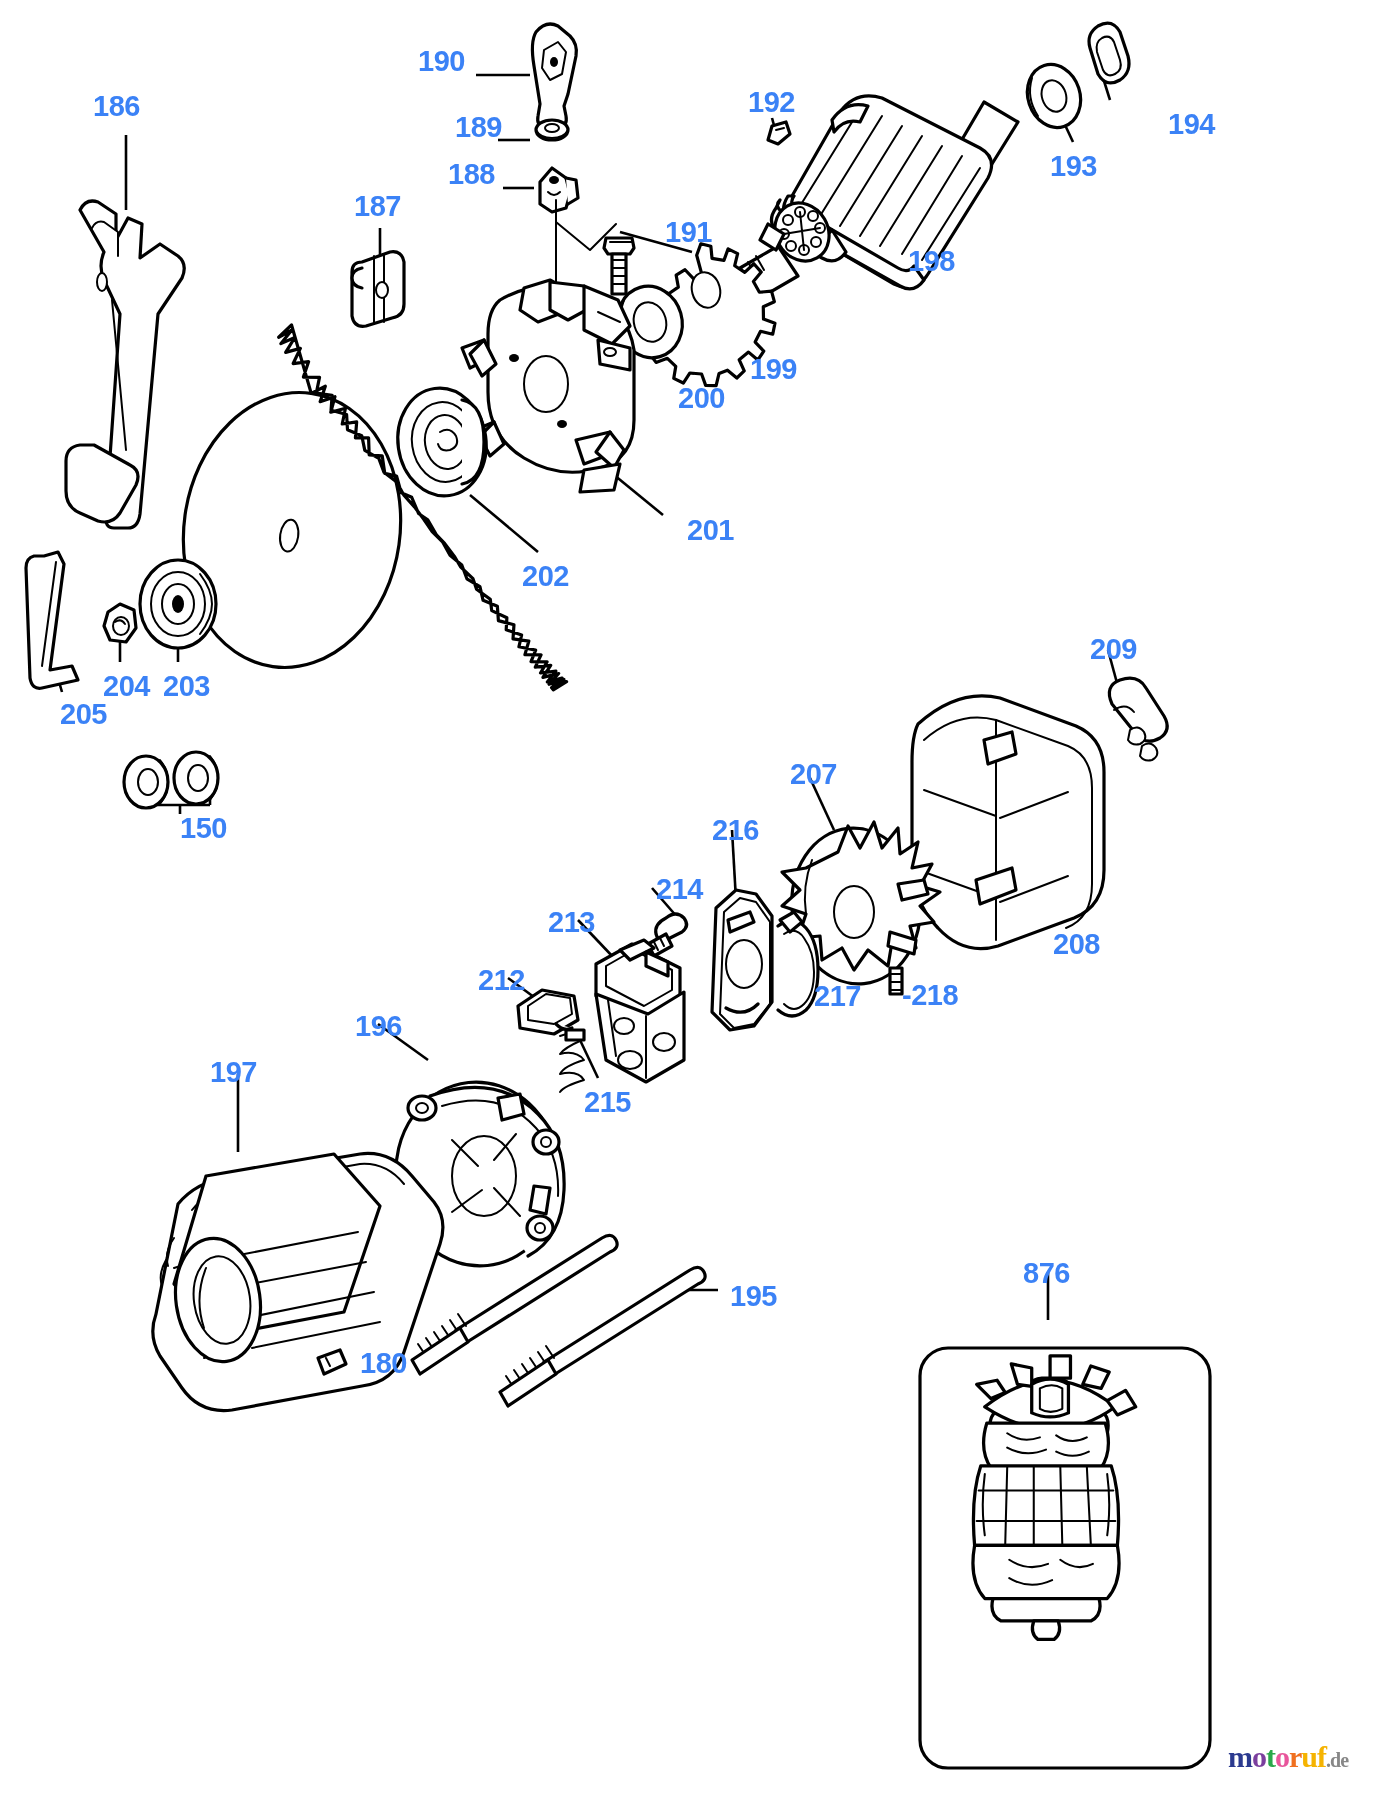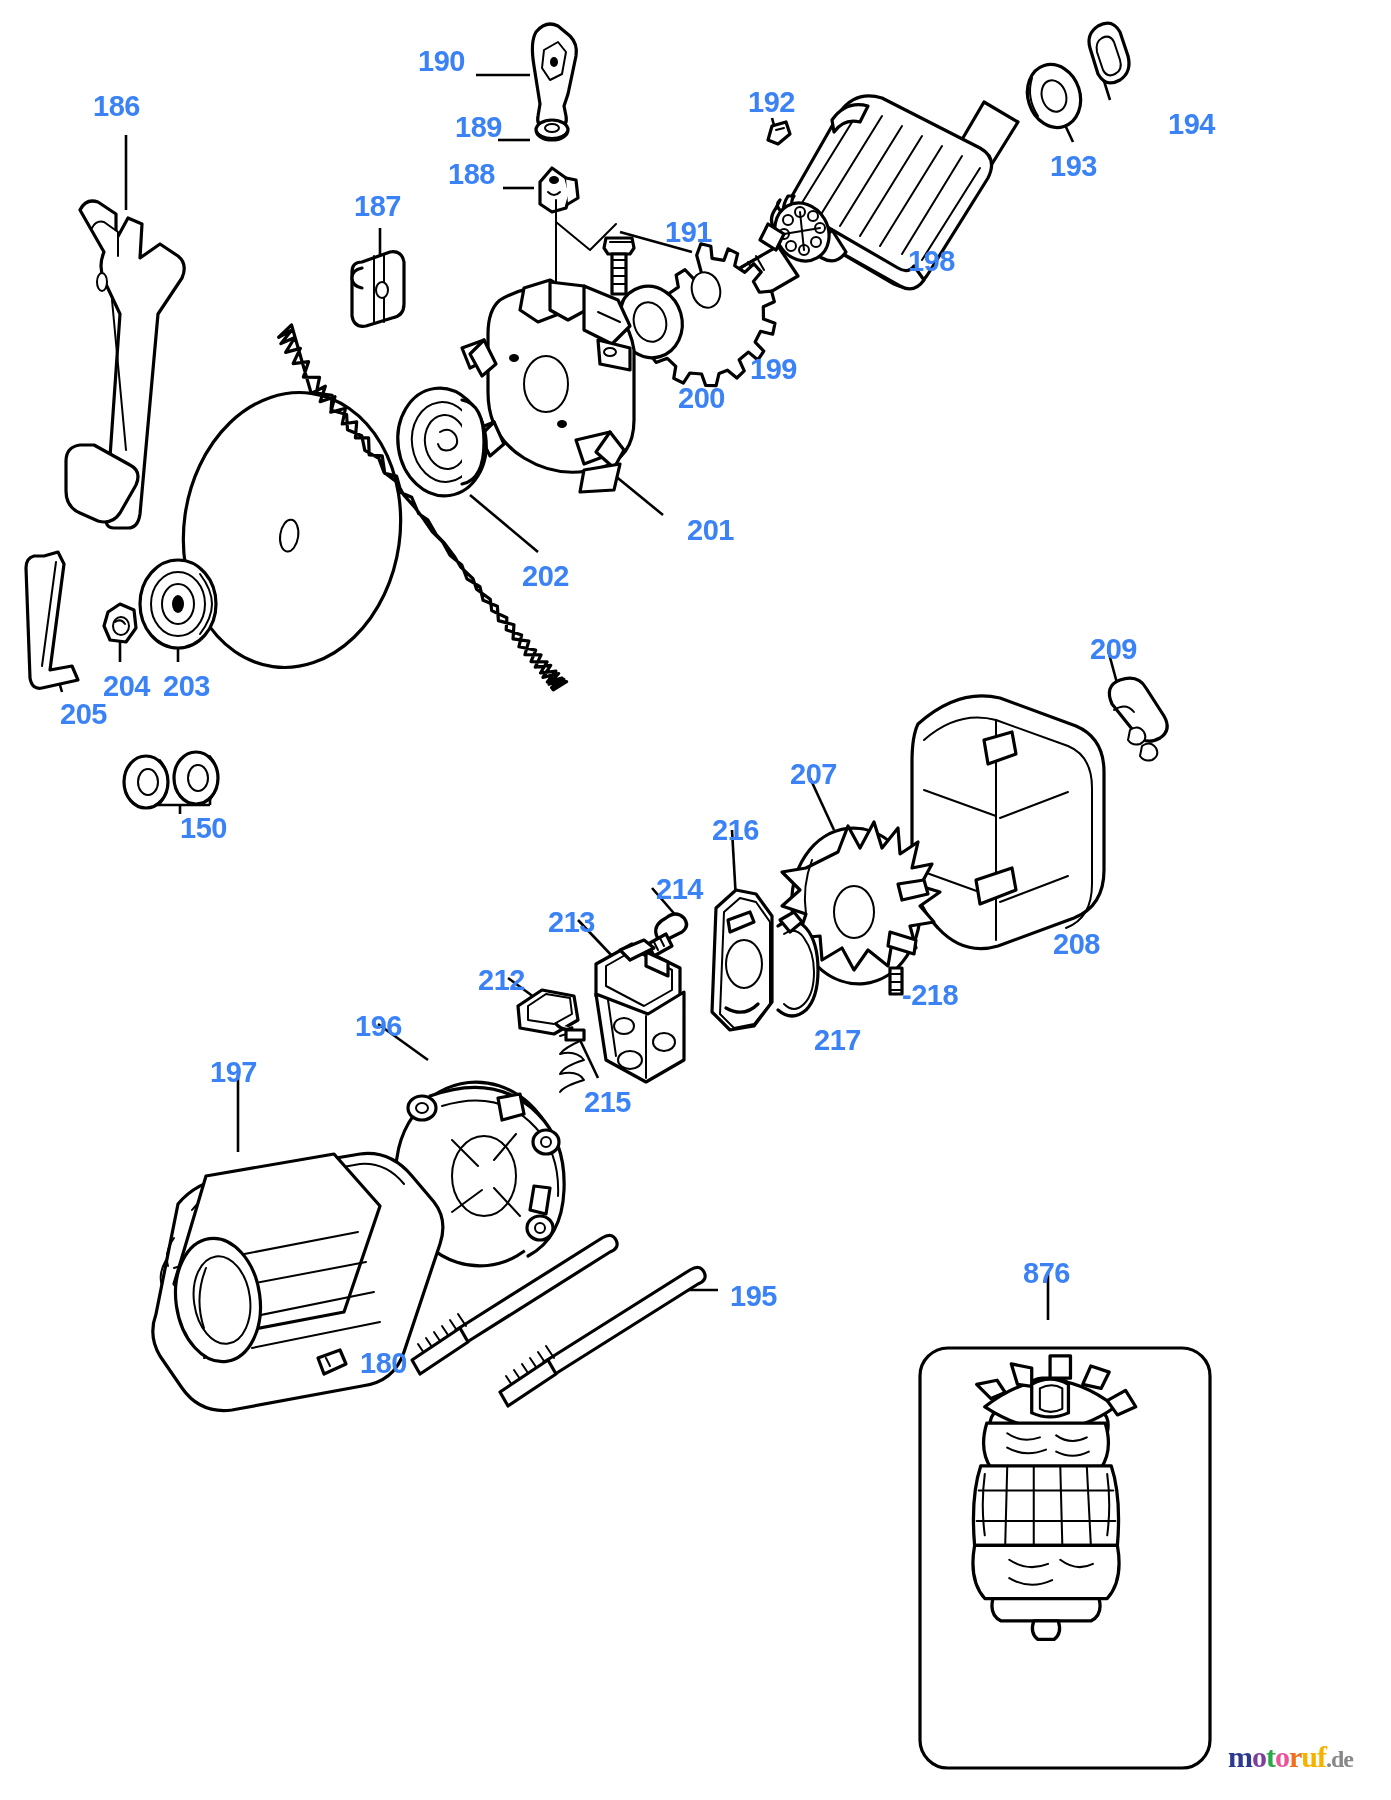--- a/index.html
+++ b/index.html
@@ -21,21 +21,21 @@
     letter-spacing:-1px;line-height:1;white-space:nowrap;
   }
   .wm span{display:inline-block;}
   .wm .c1{color:#2b3a8f;}
   .wm .c2{color:#7b3f9e;}
   .wm .c3{color:#2aa84a;}
   .wm .c4{color:#e8559b;}
   .wm .c5{color:#f07020;}
   .wm .c6{color:#f5b301;}
   .wm .c7{color:#f5b301;}
-  .wm .dot{color:#888;font-size:24px;}
+  .wm .dot{color:#888;font-size:20px;}
 </style>
 </head>
 <body>
 
 <div id="sheet">
 
 <svg id="art" viewBox="0 0 1391 1800" xmlns="http://www.w3.org/2000/svg">
   <defs>
     <style>
       .s{fill:none;stroke:#000;stroke-width:3.2;stroke-linejoin:round;stroke-linecap:round;}
@@ -477,21 +477,21 @@
 <div class="lbl" style="left:103px;top:672px;">204</div>
 <div class="lbl" style="left:163px;top:672px;">203</div>
 <div class="lbl" style="left:180px;top:814px;">150</div>
 <div class="lbl" style="left:1090px;top:635px;">209</div>
 <div class="lbl" style="left:790px;top:760px;">207</div>
 <div class="lbl" style="left:712px;top:816px;">216</div>
 <div class="lbl" style="left:1053px;top:930px;">208</div>
 <div class="lbl" style="left:656px;top:875px;">214</div>
 <div class="lbl" style="left:548px;top:908px;">213</div>
 <div class="lbl" style="left:478px;top:966px;">212</div>
-<div class="lbl" style="left:814px;top:982px;margin-top:44px;">217</div>
+<div class="lbl" style="left:814px;top:982px;">217</div>
 <div class="lbl" style="left:902px;top:981px;">-218</div>
 <div class="lbl" style="left:584px;top:1088px;">215</div>
 <div class="lbl" style="left:355px;top:1012px;">196</div>
 <div class="lbl" style="left:210px;top:1058px;">197</div>
 <div class="lbl" style="left:360px;top:1349px;">180</div>
 <div class="lbl" style="left:730px;top:1282px;">195</div>
 <div class="lbl" style="left:1023px;top:1259px;">876</div>
 
 <div class="wm">
   <span class="c1">m</span><span class="c2">o</span><span class="c3">t</span><span class="c4">o</span><span class="c5">r</span><span class="c6">u</span><span class="c7">f</span><span class="dot">.de</span>

